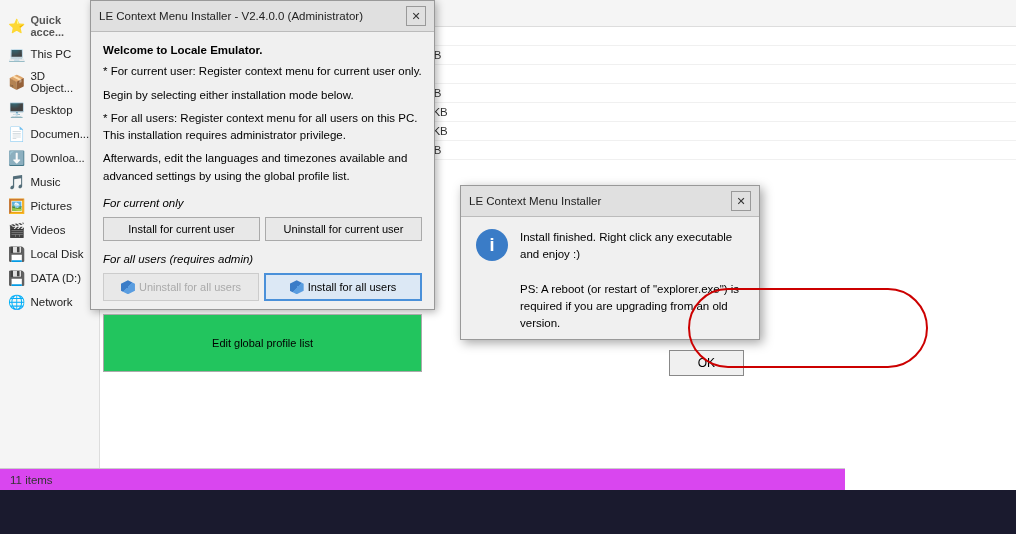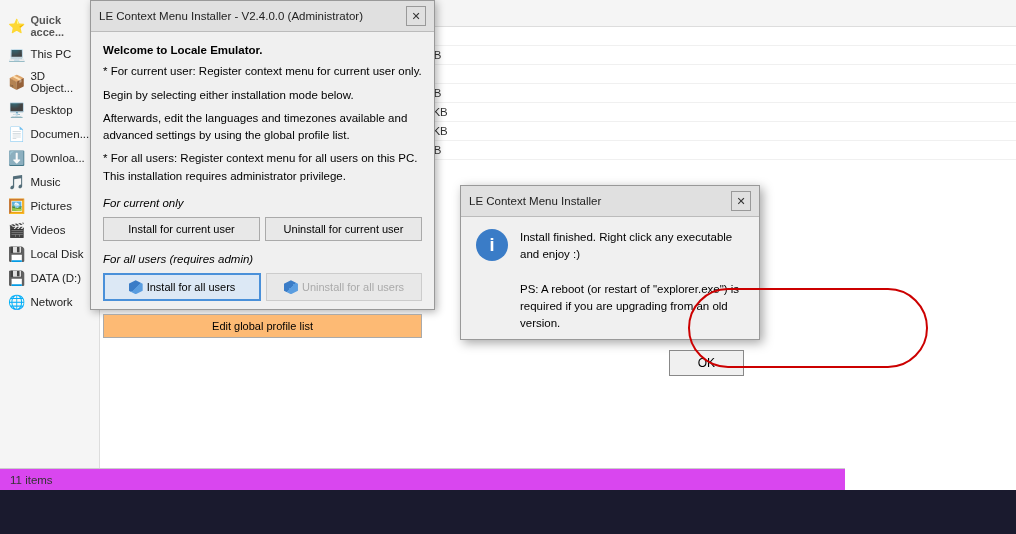--- a/index.html
+++ b/index.html
@@ -167,23 +167,23 @@
       border: 2px solid #4a90d9;
     }
     .installer-btn:disabled, .installer-btn.disabled {
       color: #aaa;
       cursor: default;
       background: #e8e8e8;
       border: 1px solid #ccc;
     }
     .edit-btn {
       width: 100%;
-      padding: 5px;
+      padding: 22px;
       font-size: 11px;
-      background: #fdba74;
+      background: #22c55e;
       border: 1px solid #aaa;
       cursor: pointer;
       margin-top: 5px;
     }
 
     
     .info-dialog {
       position: absolute;
       top: 185px; left: 460px;
       width: 300px;
@@ -364,43 +364,43 @@
 
 <div class="le-installer">
   <div class="title-bar">
     <span>LE Context Menu Installer - V2.4.0.0 (Administrator)</span>
     <button class="close-btn">✕</button>
   </div>
   <div class="content">
     <p class="bold">Welcome to Locale Emulator.</p>
     <p>* For current user: Register context menu for current user only.</p>
     <p>Begin by selecting either installation mode below.</p>
+    <p>* For all users: Register context menu for all users on this PC. This installation requires administrator privilege.</p>
     <p>Afterwards, edit the languages and timezones available and advanced settings by using the global profile list.</p>
-    <p>* For all users: Register context menu for all users on this PC. This installation requires administrator privilege.</p>
 
     <div class="section-label">For current only</div>
     <div class="btn-group">
       <button class="installer-btn">
         <span>Install for current user</span>
       </button>
       <button class="installer-btn">
         <span>Uninstall for current user</span>
       </button>
     </div>
 
     <div class="section-label">For all users (requires admin)</div>
     <div class="btn-group">
+      <button class="installer-btn disabled" disabled="">
+        <span class="shield-icon-small"></span>
+        <span>Uninstall for all users</span>
+      </button>
       <button class="installer-btn primary">
         <span class="shield-icon-small"></span>
         <span>Install for all users</span>
       </button>
-      <button class="installer-btn disabled" disabled="">
-        <span class="shield-icon-small"></span>
-        <span>Uninstall for all users</span>
-      </button>
     </div>
 
     <button class="edit-btn">
       <span>Edit global profile list</span>
     </button>
   </div>
 </div>
 
 <div class="info-dialog">
   <div class="title-bar">

